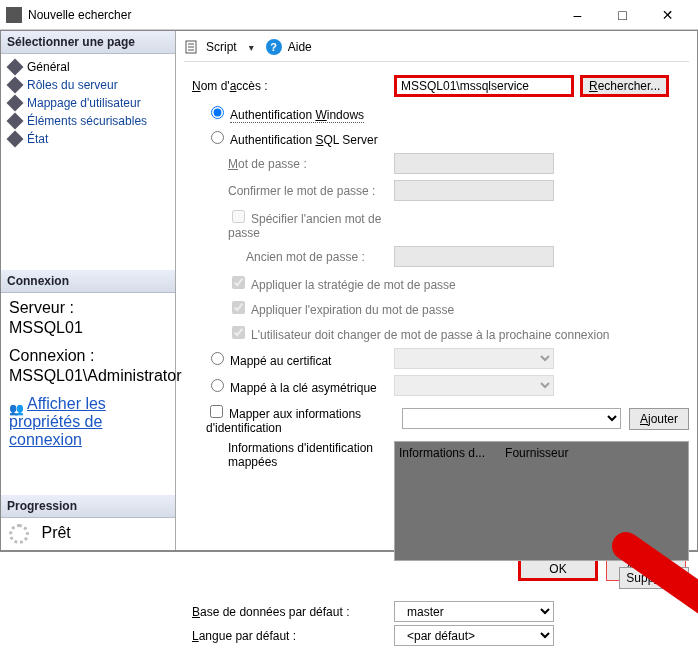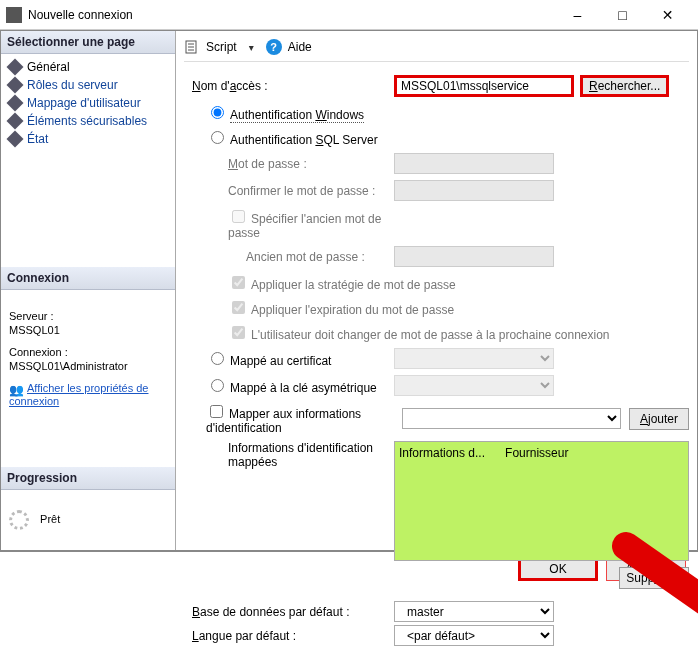--- a/index.html
+++ b/index.html
@@ -56,21 +56,21 @@
     display: flex; align-items: center; gap: 6px;
     padding: 2px 6px;
     color: #114499;
   }
   .page-item.selected { color: #000000; }
   .wrench {
     width: 12px; height: 12px; display:inline-block;
     background: #556; transform: rotate(45deg);
   }
   .spacer { flex: 1; }
-  .conn-block, .prog-block { padding: 20px 8px; font-size: 11px; }
+  .conn-block, .prog-block { padding: 6px 8px; font-size: 16px; }
   .conn-block .lab { color:#000; }
   .conn-block .val { margin: 2px 0 10px 0; }
   .proplink { color:#1a56c4; text-decoration: underline; cursor: pointer; }
   .people-icon { display:inline-block; width:14px; height:12px; margin-right:4px; vertical-align:middle; }
   .people-icon::before { content:"\1F465"; font-size:12px; }
   .spinner {
     width: 20px; height: 20px; border: 3px dotted #bbb; border-radius: 50%;
     display: inline-block; vertical-align: middle; margin-right:8px;
   }
   .main {
@@ -115,21 +115,21 @@
   .dotted { border-bottom:1px dotted #555; }
   .mid-input { width: 160px; }
   .wide-sel { width: 160px; }
   .big-sel { width: 200px; }
   .cred-row { display:flex; align-items:center; gap:8px; }
   .cred-row select { flex:1; }
   .cred-btn {
     width: 60px; height:22px; background:#e9e9e9; border:1px solid #999; font:inherit;
   }
   .mapped-box {
-    border:1px solid #aaa; background:#bef264; height:120px;
+    border:1px solid #aaa; background:#737373; height:120px;
     padding:4px; display:flex; gap:20px;
   }
   .mapped-box .col { color:#000; }
   .bottom-area { margin-top:6px; }
   .footer {
     height: 34px; border-top:1px solid #888;
     display:flex; justify-content:flex-end; align-items:center; gap:8px;
     padding: 0 12px;
   }
   .btn {
@@ -142,21 +142,21 @@
     left: 430px; top: 495px; width: 180px; height: 120px;
   }
   .arrow svg { width:100%; height:100%; }
   .u { text-decoration: underline; }
 </style>
 </head>
 <body>
 
 <div class="titlebar">
   <span class="app-icon"></span>
-  <span class="title">Nouvelle connexion</span>
+  <span class="title">Nouvelle echercher</span>
   <div class="win-btns">
     <div class="win-btn">–</div>
     <div class="win-btn">□</div>
     <div class="win-btn">✕</div>
   </div>
 </div>
 
 <div class="outer">
   <div class="sidebar">
     <div class="panel-head">Sélectionner une page</div>

